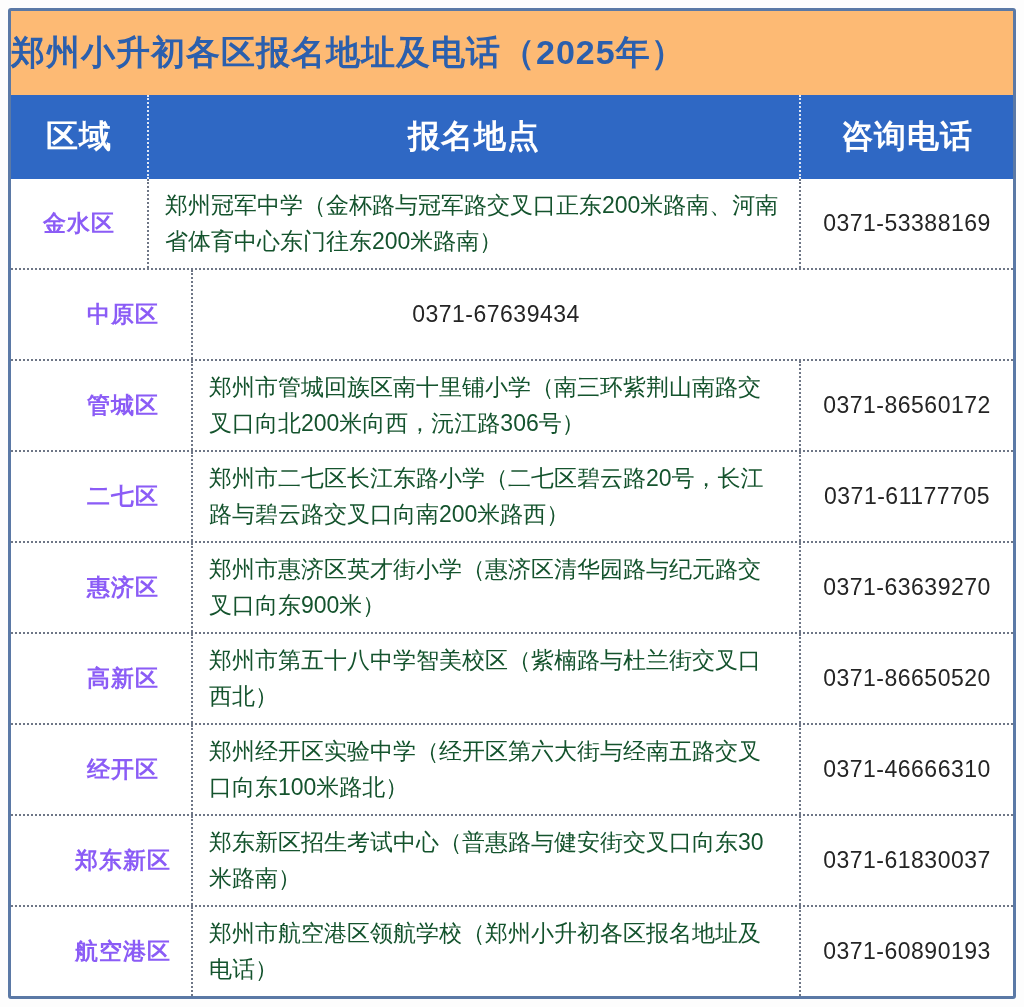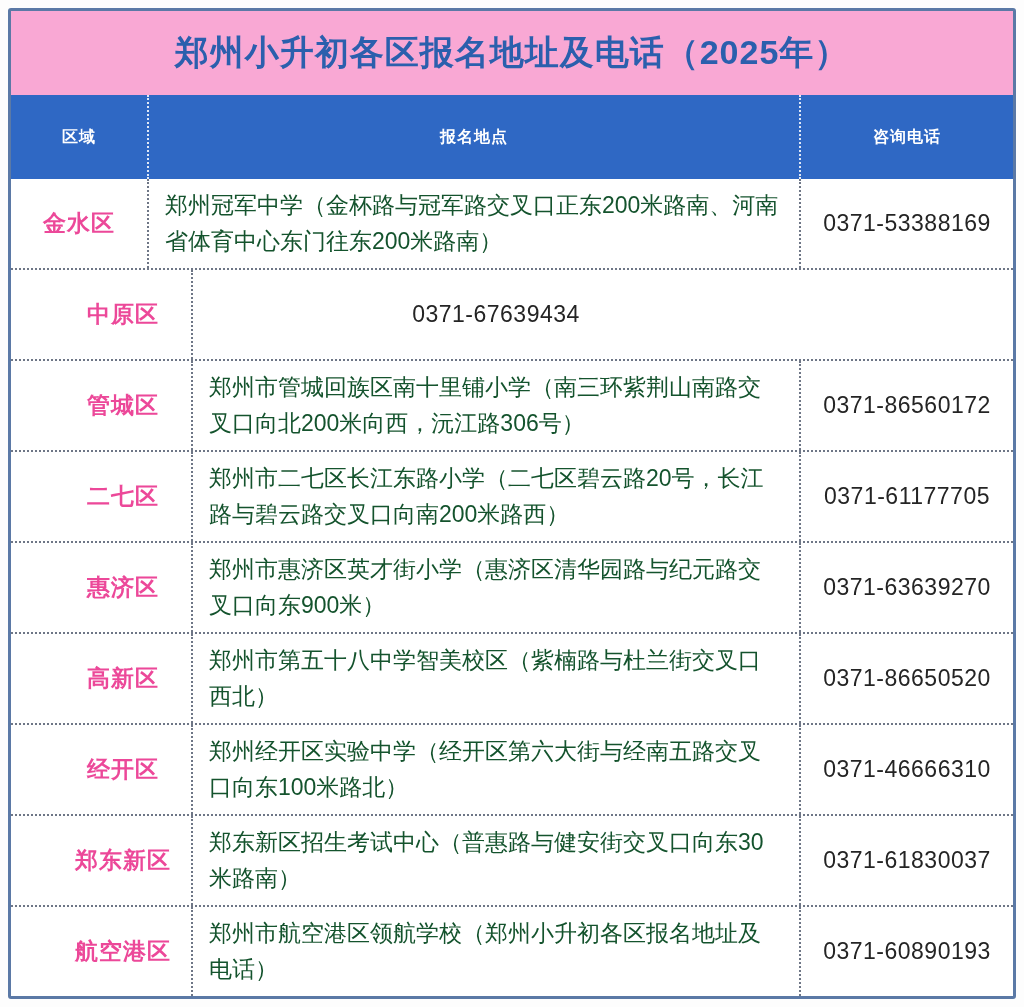--- a/index.html
+++ b/index.html
@@ -20,41 +20,40 @@
     border-radius: 3px;
     display: flex;
     flex-direction: column;
     overflow: hidden;
   }
   .title-band {
     height: 84px;
     flex: 0 0 84px;
     display: flex;
     align-items: center;
-    justify-content: center;
-    background: #f9a8d4;
+    background: #fdba74;
   }
   .title-band h1 {
     color: #2b5fad;
     font-size: 34px;
     font-weight: bold;
     letter-spacing: 1px;
   }
   .header-row {
     flex: 0 0 84px;
     display: grid;
     grid-template-columns: 136px 1fr 214px;
     background: #2f68c4;
     color: #ffffff;
   }
   .header-cell {
     display: flex;
     align-items: center;
     justify-content: center;
-    font-size: 16px;
+    font-size: 32px;
     font-weight: bold;
     letter-spacing: 1px;
   }
   .header-cell + .header-cell {
     border-left: 2px dotted rgba(255,255,255,0.85);
   }
   .body-rows {
     flex: 1 1 auto;
     display: flex;
     flex-direction: column;
@@ -74,21 +73,21 @@
     align-items: center;
     font-size: 23px;
     color: #14532d;
   }
   .cell + .cell {
     border-left: 2px dotted #6e7686;
   }
   .region-cell {
     justify-content: center;
     font-weight: bold;
-    color: #ec4899;
+    color: #8b5cf6;
     letter-spacing: 1px;
   }
   .address-cell {
     justify-content: flex-start;
     padding: 8px 16px;
     line-height: 1.55;
     text-align: left;
   }
   .phone-cell {
     justify-content: center;

